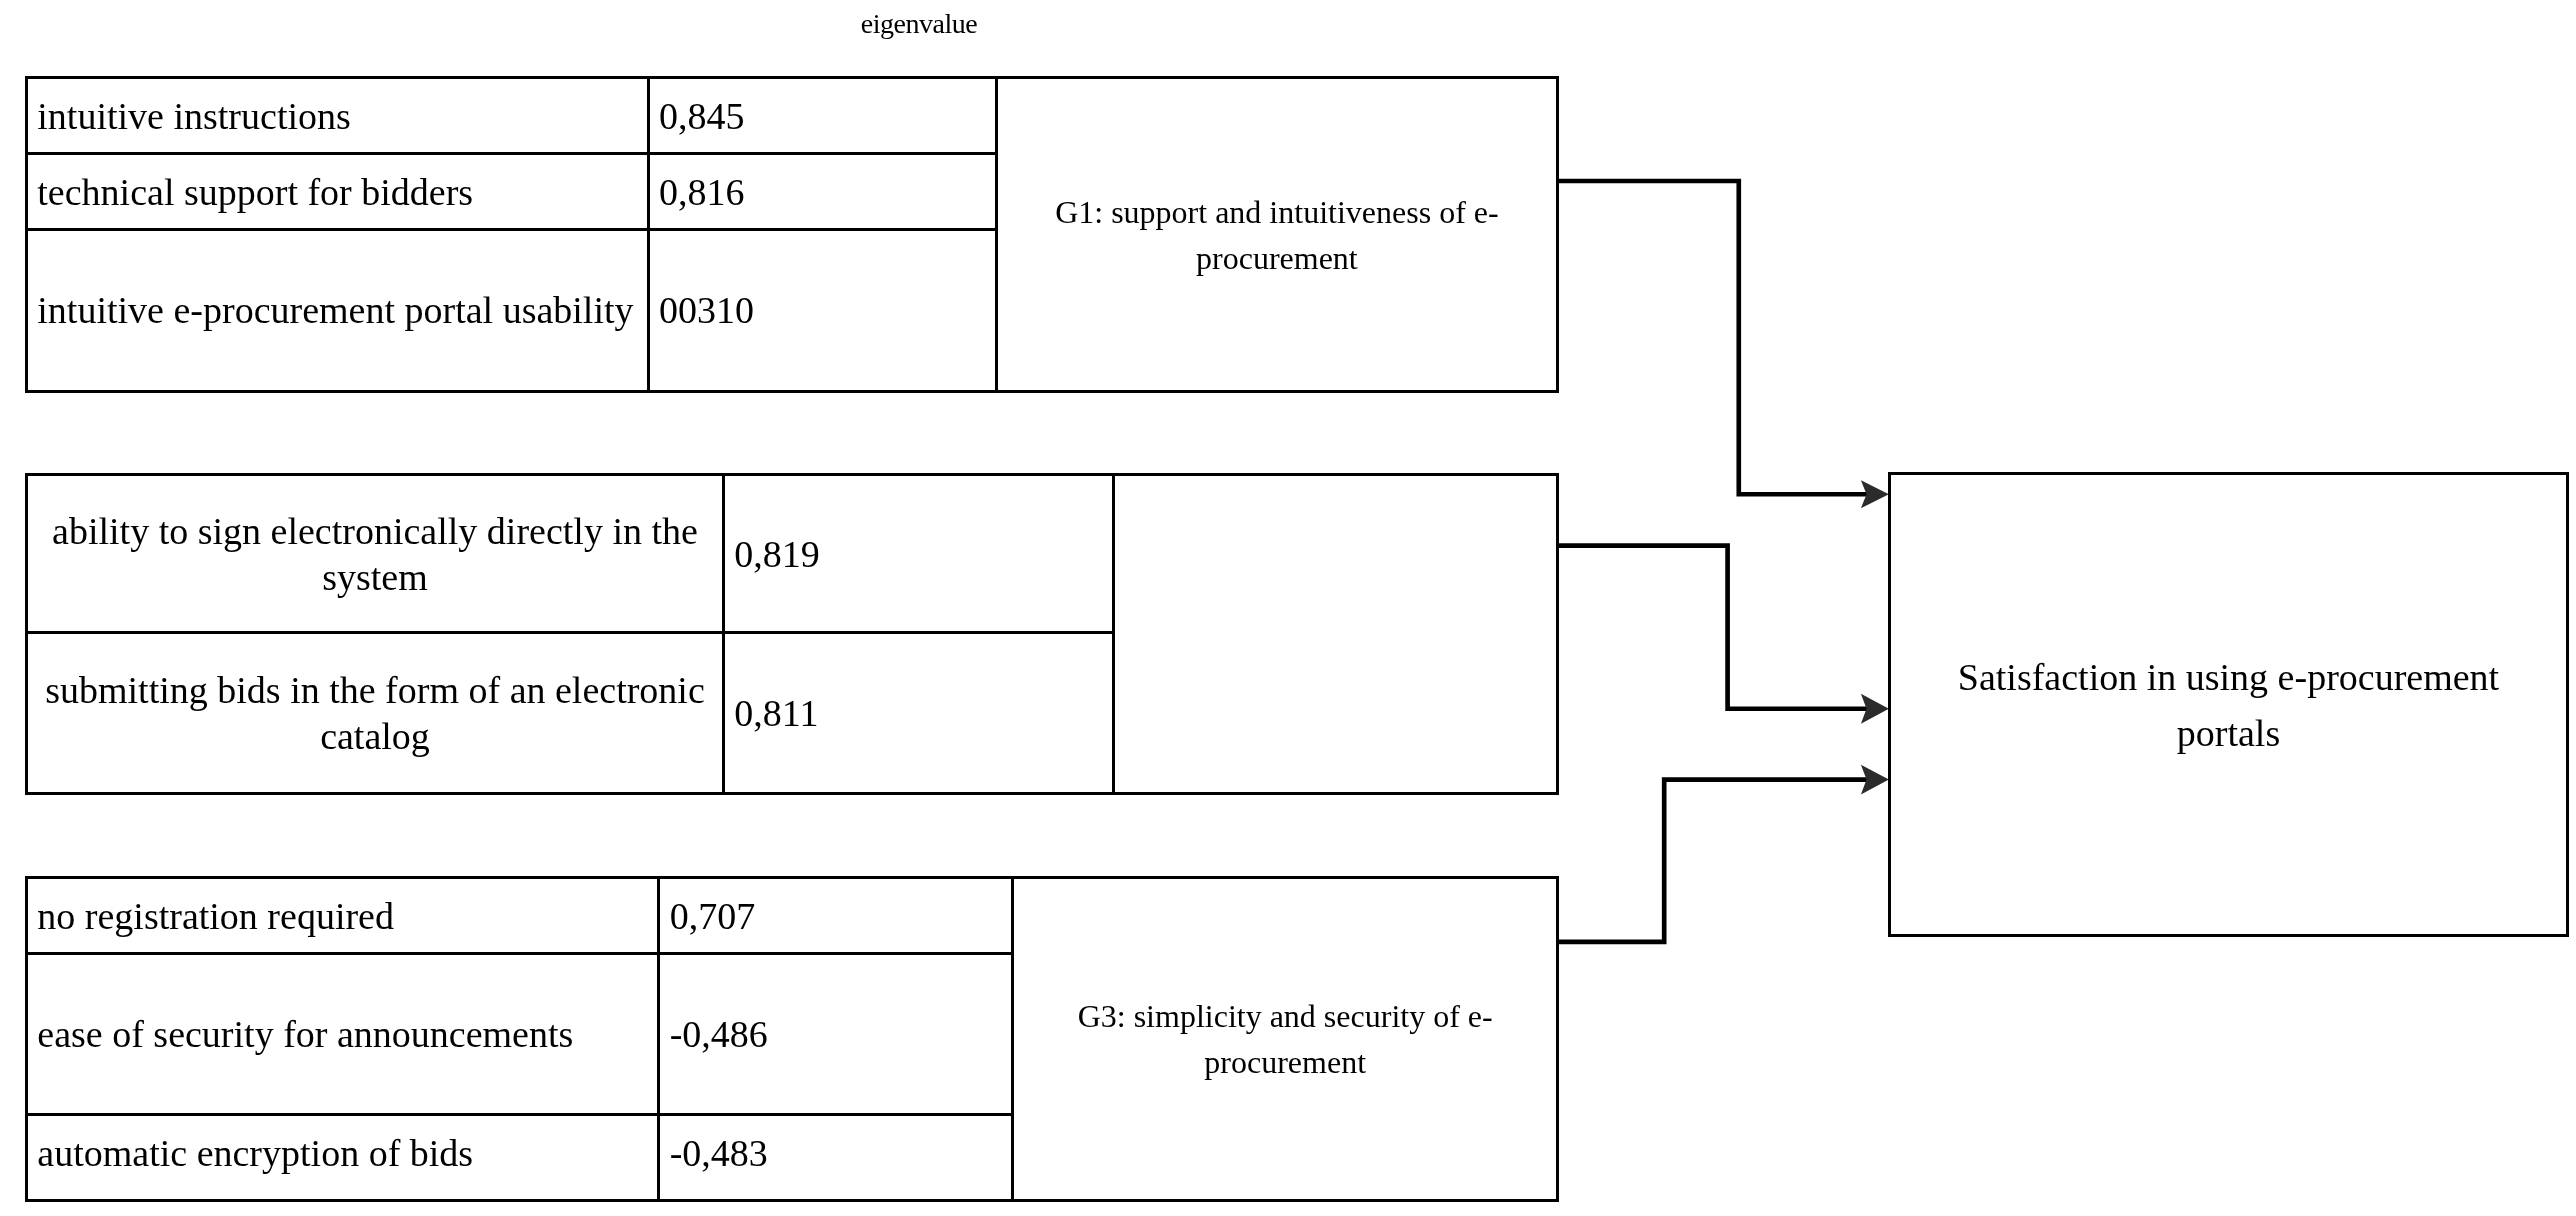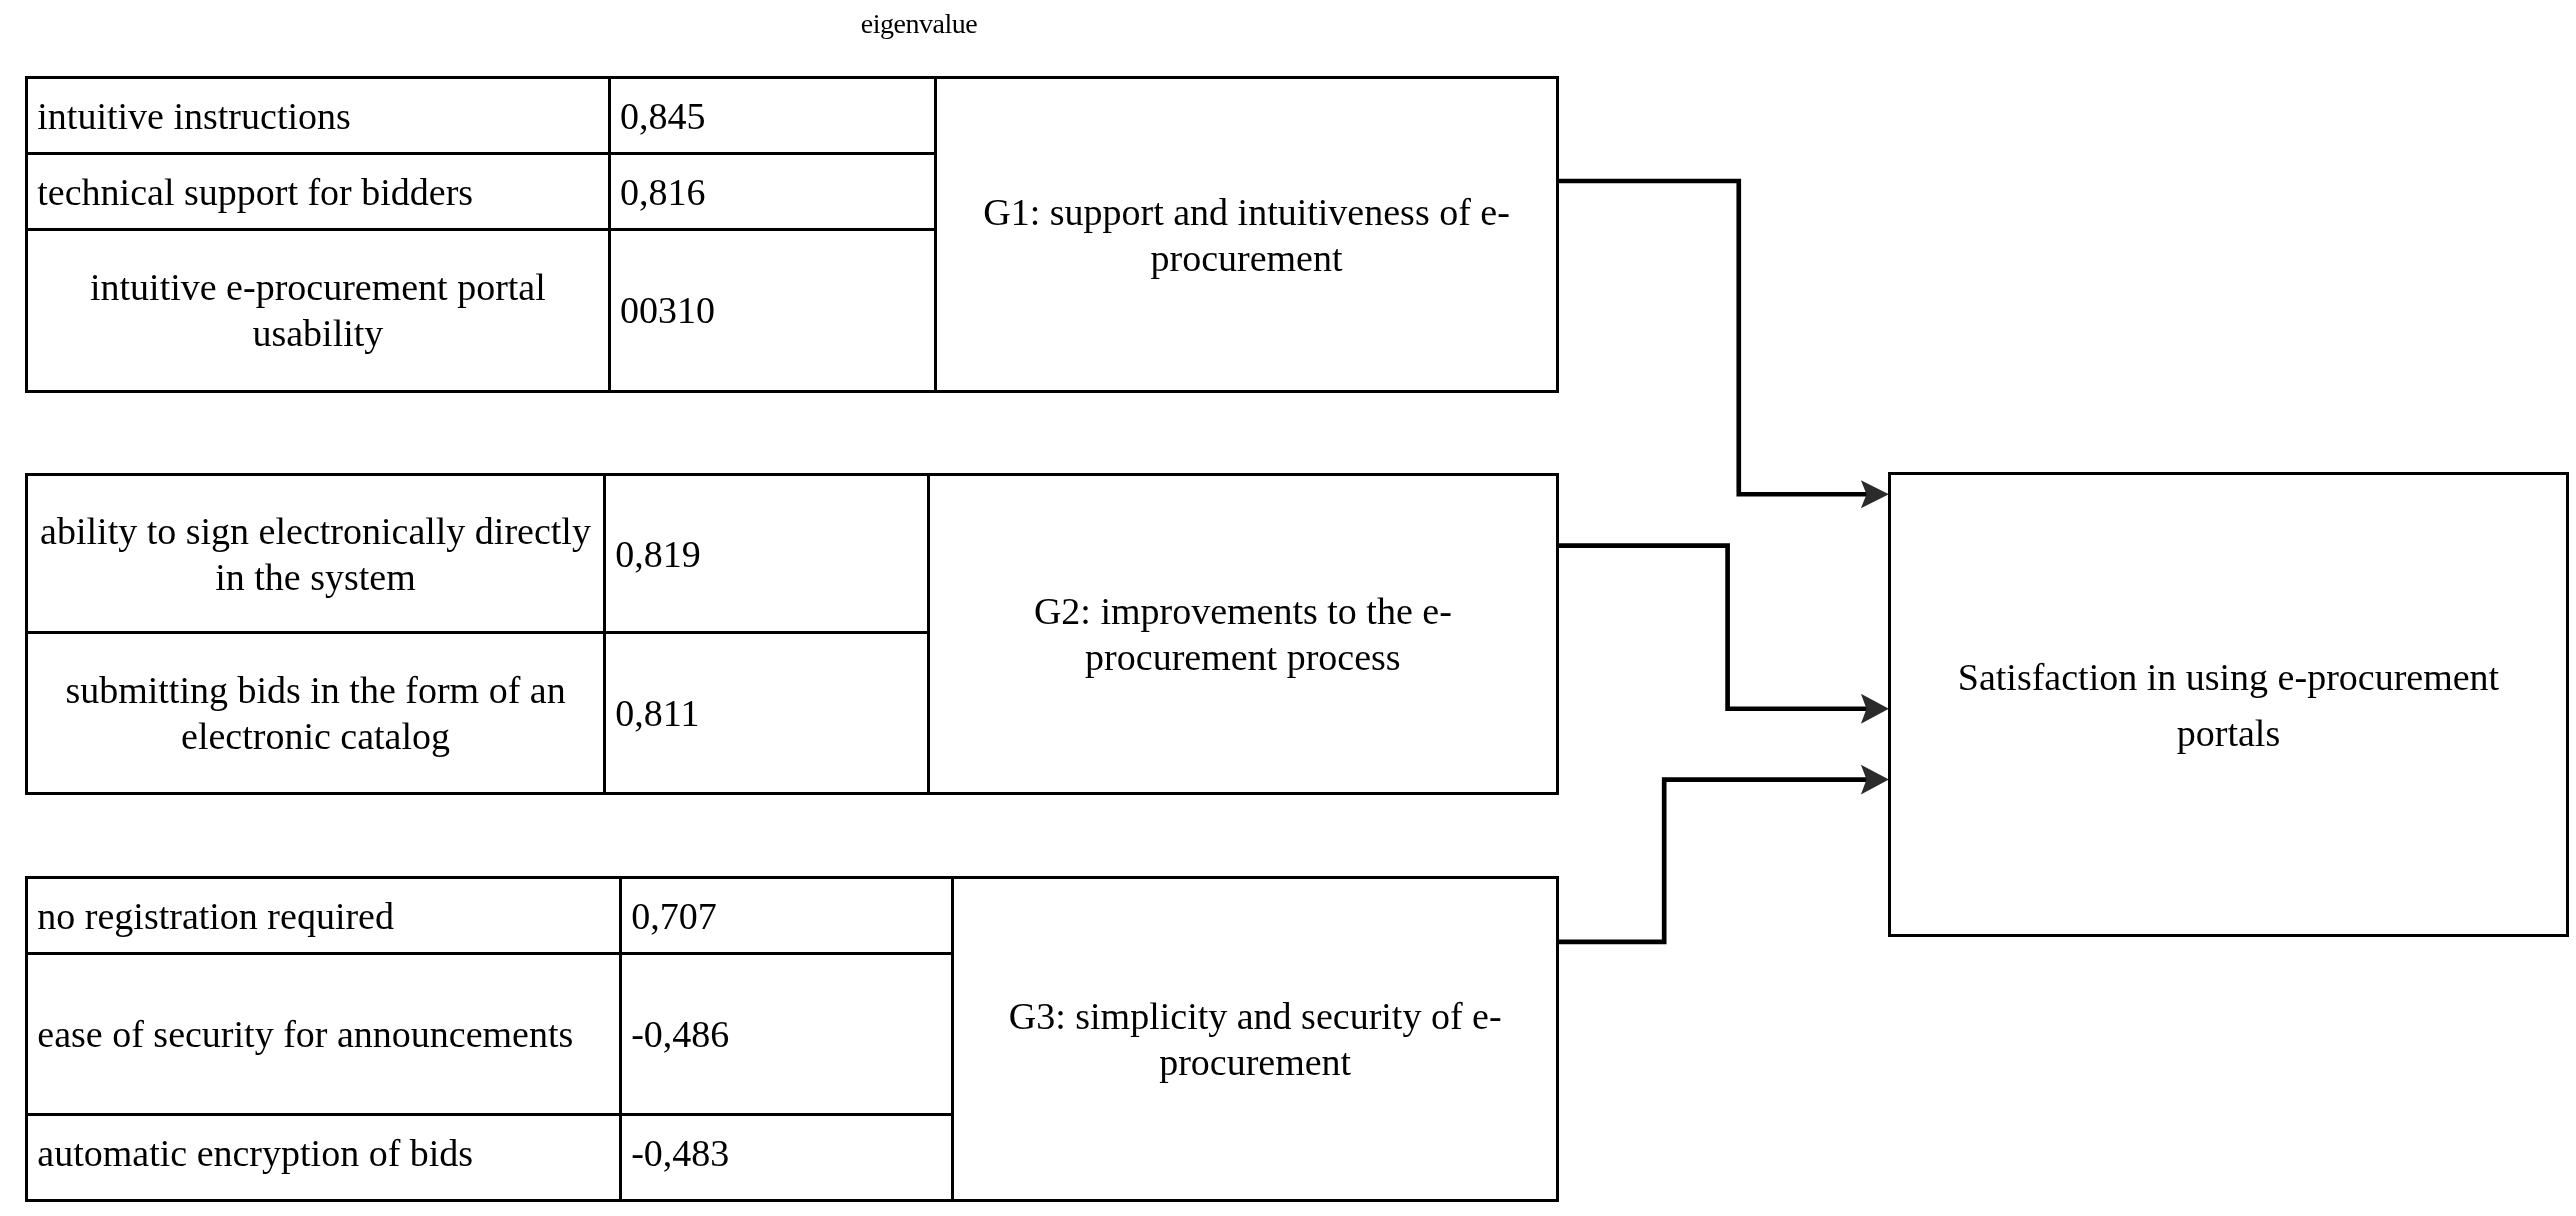--- a/index.html
+++ b/index.html
@@ -71,21 +71,21 @@
     text-align:center;
     padding:1.9px 9.3px;
     font-size:38px;
     line-height:46px;
     overflow:hidden;
   }
   .cell.b{border-bottom:3.7px solid #000;}
 
   .gbox-text{
     text-align:center;
-    font-size:38px;
+    font-size:32px;
     line-height:46px;
   }
 
   
   .outcome{
     position:absolute;
     left:1888px;
     top:472px;
     width:681px;
     height:465px;
@@ -166,23 +166,20 @@
         </div>
     </div>
     <div class="mid-col">
       <div class="cell b" style="height:158px;">
           <span>0,819</span>
         </div>
       <div class="cell" style="height:157px;">
           <span>0,811</span>
         </div>
     </div>
-    <div class="right-col">
-      <div class="gbox-text">G2: improvements to the e-procurement process</div>
-    </div>
   </div>
 
   <div class="group" style="left:25px; top:876px; width:1534px; height:326px;">
     <div class="left-col">
       <div class="cell b" style="height:76px;">
           <span>no registration required</span>
         </div>
       <div class="cell b" style="height:161px;">
           <span>ease of security for announcements</span>
         </div>

